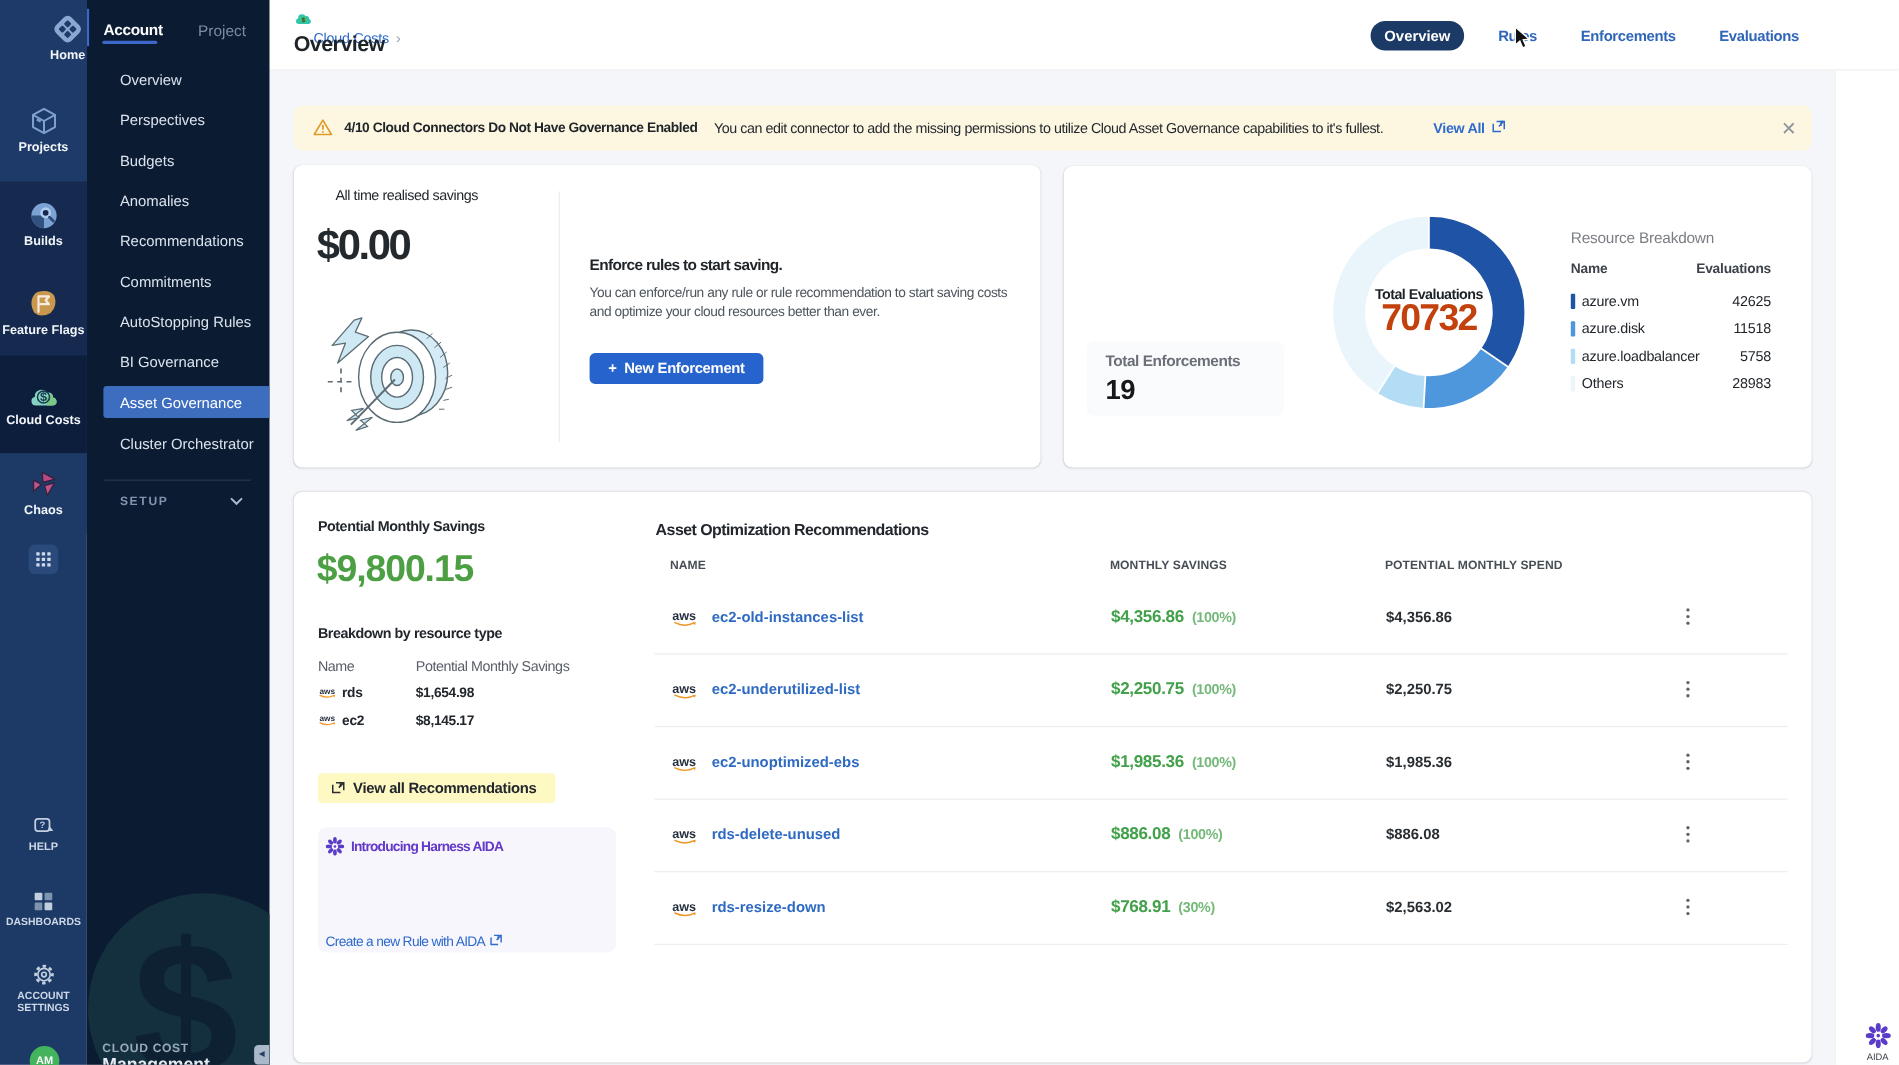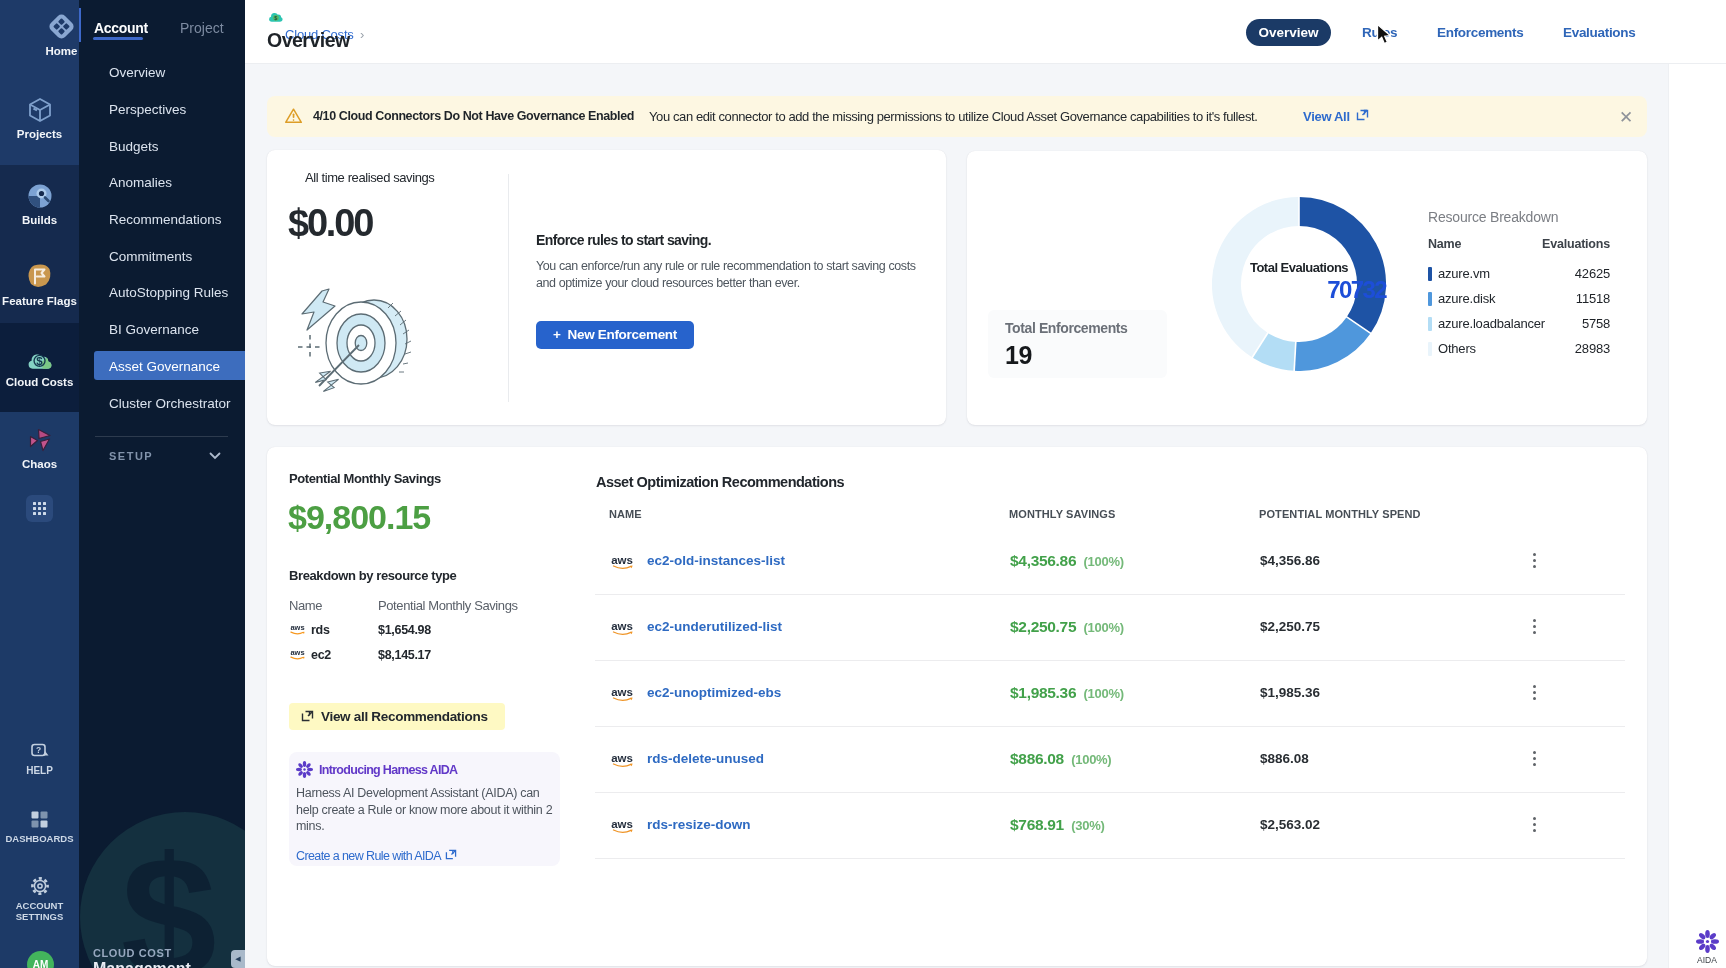--- a/index.html
+++ b/index.html
@@ -56,21 +56,21 @@
   #card1 .h2 { position:absolute; left:269px; top:82px; font-size:14px; font-weight:bold; color:#1f2428; letter-spacing:-0.6px; }
   #card1 .para { position:absolute; left:269px; top:108px; width:400px; font-size:12.5px; letter-spacing:-0.4px; line-height:16.5px; color:#4e565e; }
   #btn-enf { position:absolute; left:269px; top:171px; width:158px; height:28px; background:#2763cc; border-radius:5px; color:#fff; font-size:13.5px; font-weight:bold; letter-spacing:-0.3px; text-align:center; line-height:28px; }
 
   .tile { position:absolute; left:21px; width:179px; height:68px; background:#fafbfc; border-radius:6px; }
   .tile .tl { position:absolute; left:17px; top:10px; font-size:14px; font-weight:bold; color:#6b7078; letter-spacing:-0.4px; }
   .tile .tv { position:absolute; left:17px; top:31px; font-size:25px; font-weight:bold; color:#16191c; letter-spacing:-0.5px; }
   #donutwrap { position:absolute; left:245px; top:46px; width:174px; height:174px; }
   #donut-c { position:absolute; left:245px; top:109px; width:174px; text-align:center; }
   #donut-c .dc1 { font-size:13px; font-weight:bold; color:#1d2227; letter-spacing:-0.5px; }
-  #donut-c .dc2 { font-size:24px; font-weight:bold; color:#1d4ed8; letter-spacing:-1.6px; line-height:29px;text-align:right; }
+  #donut-c .dc2 { font-size:34px; font-weight:bold; color:#c2410c; letter-spacing:-1.6px; line-height:29px; }
   #rb { position:absolute; left:461px; top:57px; width:190px; }
   #rb .rbt { font-size:14px; color:#7b7e84; letter-spacing:-0.2px; }
   .rbrow { position:absolute; left:461px; width:182px; height:16px; font-size:13px; color:#22272d; letter-spacing:-0.2px; }
   .rbar { position:absolute; left:0; top:1px; width:3.5px; height:14px; border-radius:1px; }
   .rname { position:absolute; left:10px; top:0; }
   .rval { position:absolute; right:0; top:0; text-align:right; color:#1e2227; }
   .rbhead { font-weight:bold; font-size:12.5px; color:#3d434a; }
 
   
   .bc-h { position:absolute; left:22px; top:24px; font-size:13px; font-weight:bold; color:#22272d; letter-spacing:-0.4px; }
@@ -389,21 +389,20 @@
           <ellipse cx="14" cy="8.5" rx="3" ry="1.7"></ellipse>
           <ellipse cx="4.6" cy="4.6" rx="1.7" ry="2.8" transform="rotate(-45 4.6 4.6)"></ellipse>
           <ellipse cx="12.4" cy="12.4" rx="1.7" ry="2.8" transform="rotate(-45 12.4 12.4)"></ellipse>
           <ellipse cx="12.4" cy="4.6" rx="1.7" ry="2.8" transform="rotate(45 12.4 4.6)"></ellipse>
           <ellipse cx="4.6" cy="12.4" rx="1.7" ry="2.8" transform="rotate(45 4.6 12.4)"></ellipse>
         </g>
         <circle cx="8.5" cy="8.5" r="2.6" fill="#f7f6fc"></circle>
         <circle cx="8.5" cy="8.5" r="1.2" fill="#5b3cc8"></circle>
       </svg>
       <div class="abs" style="left:30px;top:11px;font-size:12.5px;font-weight:bold;letter-spacing:-0.7px;color:#6239c8;">Introducing Harness AIDA</div>
-      <div class="abs" style="left:7px;top:33px;width:262px;font-size:12.5px;letter-spacing:-0.3px;line-height:16.5px;color:#4e555e;">Harness AI Development Assistant (AIDA) can<br>help create a Rule or know more about it within 2<br>mins.</div>
       <div class="abs" style="left:7px;top:97px;font-size:12.5px;letter-spacing:-0.6px;color:#2e6bcd;">Create a new Rule with AIDA
         <svg width="12" height="11" viewBox="0 0 13 12" style="margin-left:2px;">
           <path d="M1.5 3.5 L1.5 10.5 L8.5 10.5 M8.5 5.5 L8.5 1.5" fill="none" stroke="#2e6bcd" stroke-width="1.4"></path>
           <path d="M4.5 1.5 L11.5 1.5 L11.5 8.5 M11.5 1.5 L7 6" fill="none" stroke="#2e6bcd" stroke-width="1.4"></path>
         </svg>
       </div>
     </div>
 
     <div id="tbl-title">Asset Optimization Recommendations</div>
     <div class="th" style="left:342px;">NAME</div>

